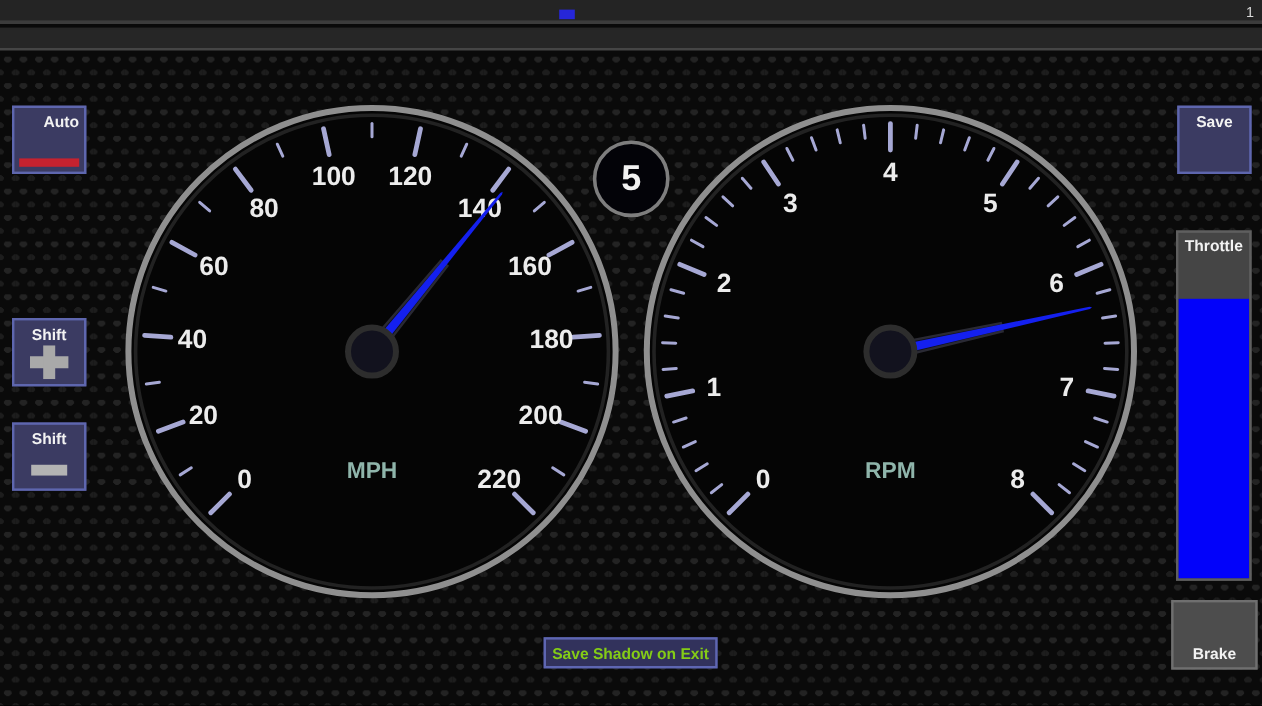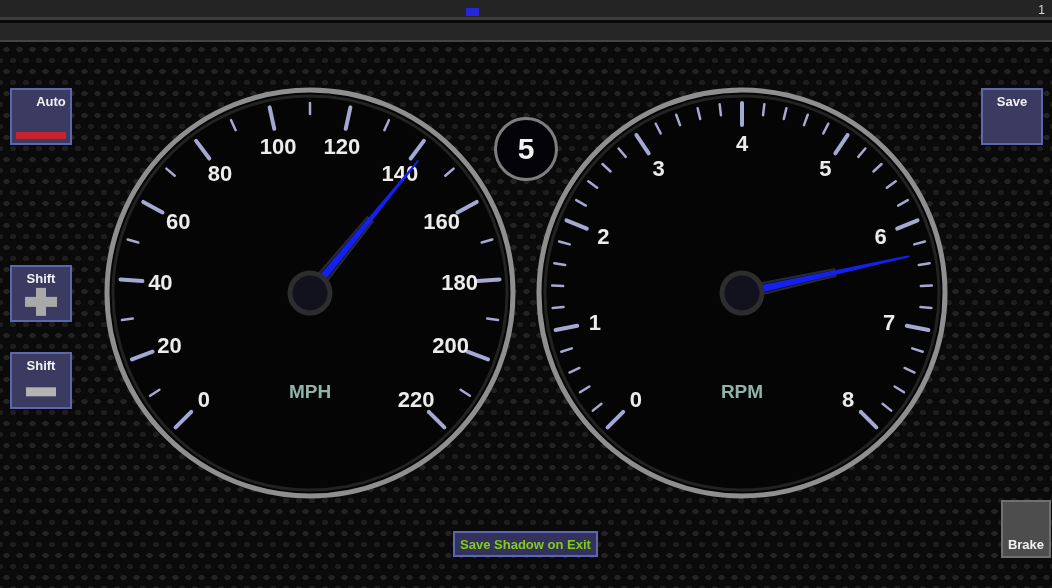--- a/index.html
+++ b/index.html
@@ -43,21 +43,21 @@
   .minus-icon { position:absolute; left:50%; top:50%; width:30px; height:9px; transform:translate(-50%,-30%); background:#b3b3b3; }
 
   .throttle-panel {
     position:absolute; left:980px; top:192px; width:63px; height:292px;
     background:#454545; border:2px solid #5f5f5f; overflow:hidden;
   }
   .throttle-panel .lbl { position:relative; z-index:2; text-align:center; font-size:13px; font-weight:bold; color:#f2f2f2; margin-top:3px; }
   .throttle-fill { position:absolute; left:0; right:0; bottom:0; z-index:1; }
 
   .btn-brake {
-    position:absolute; left:1001px; top:500px; width:50px; height:58px;
+    position:absolute; left:976px; top:500px; width:72px; height:58px;
     background:#4d4d4d; border:2px solid #6f6f6f;
   }
   .btn-brake .lbl { position:absolute; bottom:4px; width:100%; text-align:center; font-size:13px; font-weight:bold; color:#f2f2f2; }
 
   .gear-circle {
     position:absolute; left:494px; top:117px; width:64px; height:64px;
     background:#030308; border:3px solid #7e7e7e; border-radius:50%;
     display:flex; align-items:center; justify-content:center;
   }
   .gear-circle .val { font-size:30px; font-weight:bold; color:#f2f2f2; }
@@ -100,20 +100,24 @@
     <span class="lbl">Shift</span>
     <span class="icon-area">
         <span class="minus-icon"></span>
       </span>
   </div>
 
   <div class="nav-btn btn-full">
     <span class="lbl">Save</span>
   </div>
 
+  <div class="throttle-panel">
+    <div class="lbl">Throttle</div>
+    <div class="throttle-fill" style="height: 81%; background: rgb(2, 2, 250);"></div>
+  </div>
 
   <div class="btn-brake">
     <span class="lbl">Brake</span>
   </div>
 
   <div class="gear-circle">
     <span class="val">5</span>
   </div>
 
   <svg id="gauge-mph" class="gauge-svg" viewBox="0 0 416 416">

